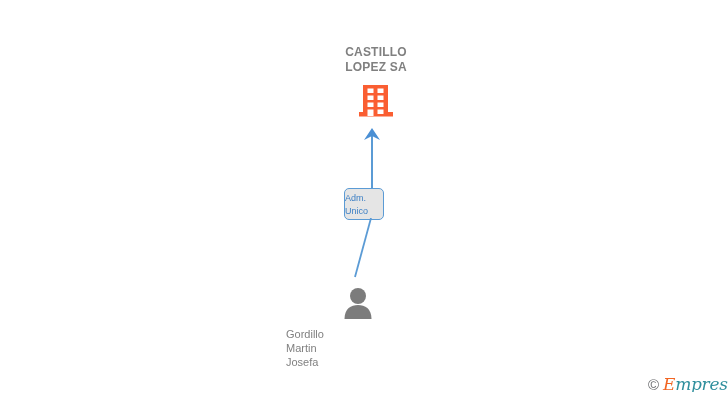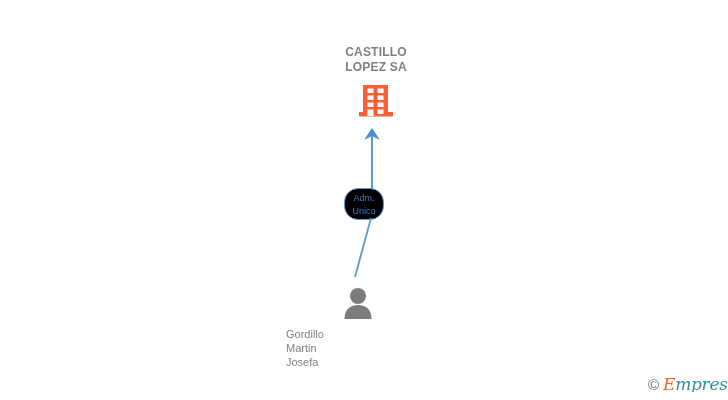--- a/index.html
+++ b/index.html
@@ -50,26 +50,25 @@
 
   
   #relation-box {
     position: absolute;
     left: 344px;
     top: 188px;
     width: 40px;
     height: 32px;
     box-sizing: border-box;
     border: 1.5px solid #5b9bd5;
-    border-radius: 14px;
-    background: #000000;
+    border-radius: 5px;
+    background: #e5e5e5;
     color: #3c7fc4;
     font-size: 9px;
     line-height: 13px;
-    text-align: center;
     padding-top: 3px;
     white-space: pre-line;
   }
 
   
   #connector-diagonal {
     position: absolute;
     left: 348px;
     top: 218px;
     width: 30px;

